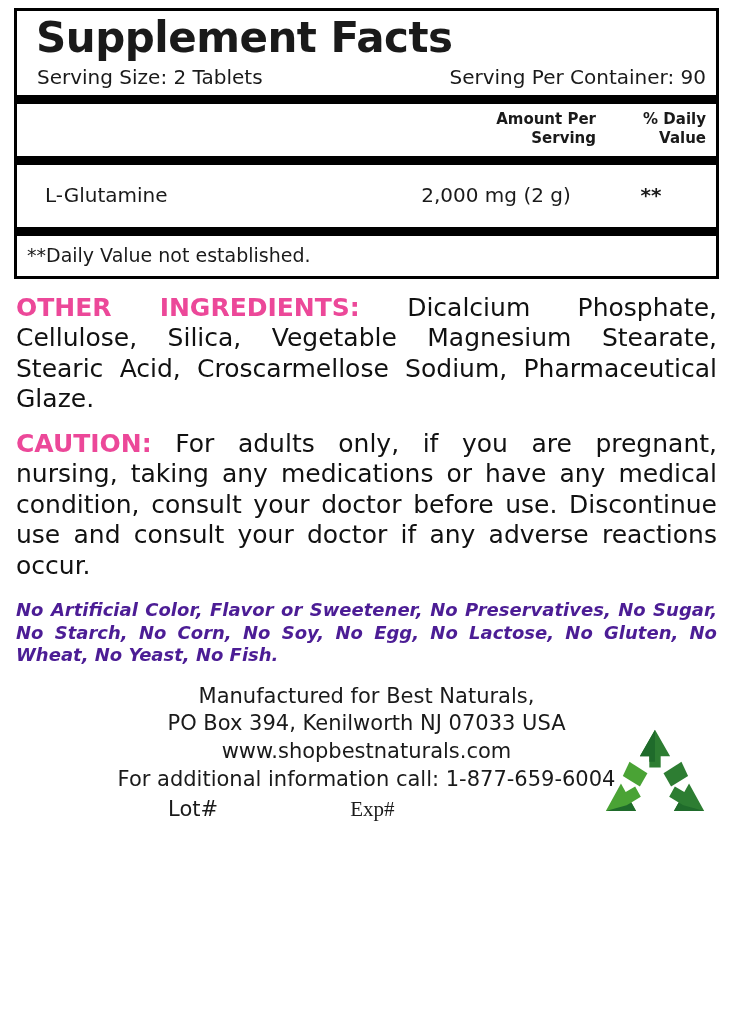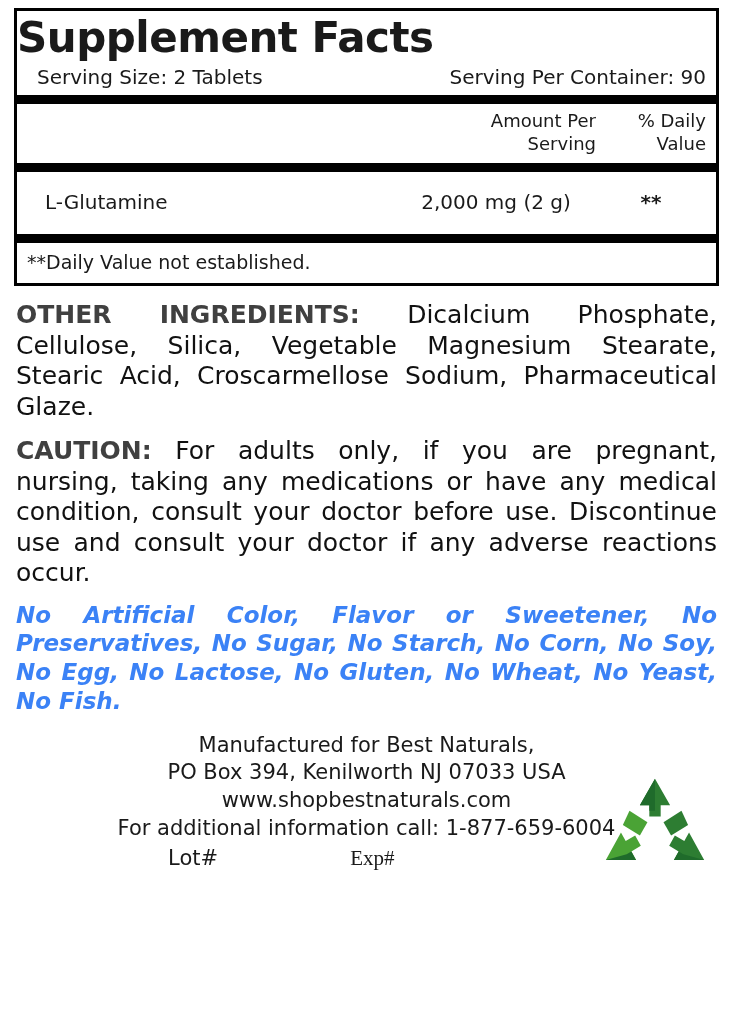--- a/index.html
+++ b/index.html
@@ -29,38 +29,38 @@
     border-right: 3px solid #000;
     border-bottom: 3px solid #000;
     padding: 0;
     box-sizing: border-box;
   }
   .sf-title {
     font-size: 42px;
     font-weight: bold;
     line-height: 1.0;
     letter-spacing: -0.5px;
-    padding: 6px 10px 2px 0;
+    padding: 6px 10px 2px 19px;
     font-family: "DejaVu Sans", sans-serif;
   }
   .sf-serving-row {
     display: flex;
     justify-content: space-between;
     font-size: 20px;
     padding: 4px 10px 6px 20px;
   }
   .rule-thick {
     border-top: 9px solid #000;
     margin: 0;
   }
   .sf-head-row {
     display: flex;
     padding: 6px 10px 8px 10px;
-    font-size: 18px;
-    font-weight: normal;
+    font-size: 15px;
+    font-weight: bold;
     text-align: right;
   }
   .sf-head-blank { flex: 1 1 auto; }
   .sf-head-amount {
     width: 200px;
     line-height: 1.25;
   }
   .sf-head-dv {
     width: 110px;
     line-height: 1.25;
@@ -91,31 +91,31 @@
 
   
   .para {
     font-size: 25px;
     line-height: 1.22;
     text-align: justify;
     margin: 14px 2px 0 2px;
     color: #111;
   }
   .heading-red {
-    color: #404040;
+    color: #ec4899;
     font-weight: bold;
   }
   .claims {
-    font-size: 23px;
+    font-size: 18px;
     line-height: 1.25;
     font-style: italic;
     font-weight: bold;
-    color: #3b82f6;
+    color: #4c1d95;
     text-align: justify;
-    margin: 12px 2px 0 2px;
+    margin: 18px 2px 0 2px;
   }
 
   
   .footer {
     margin-top: 16px;
     font-size: 21px;
     line-height: 1.33;
     text-align: center;
     position: relative;
   }

